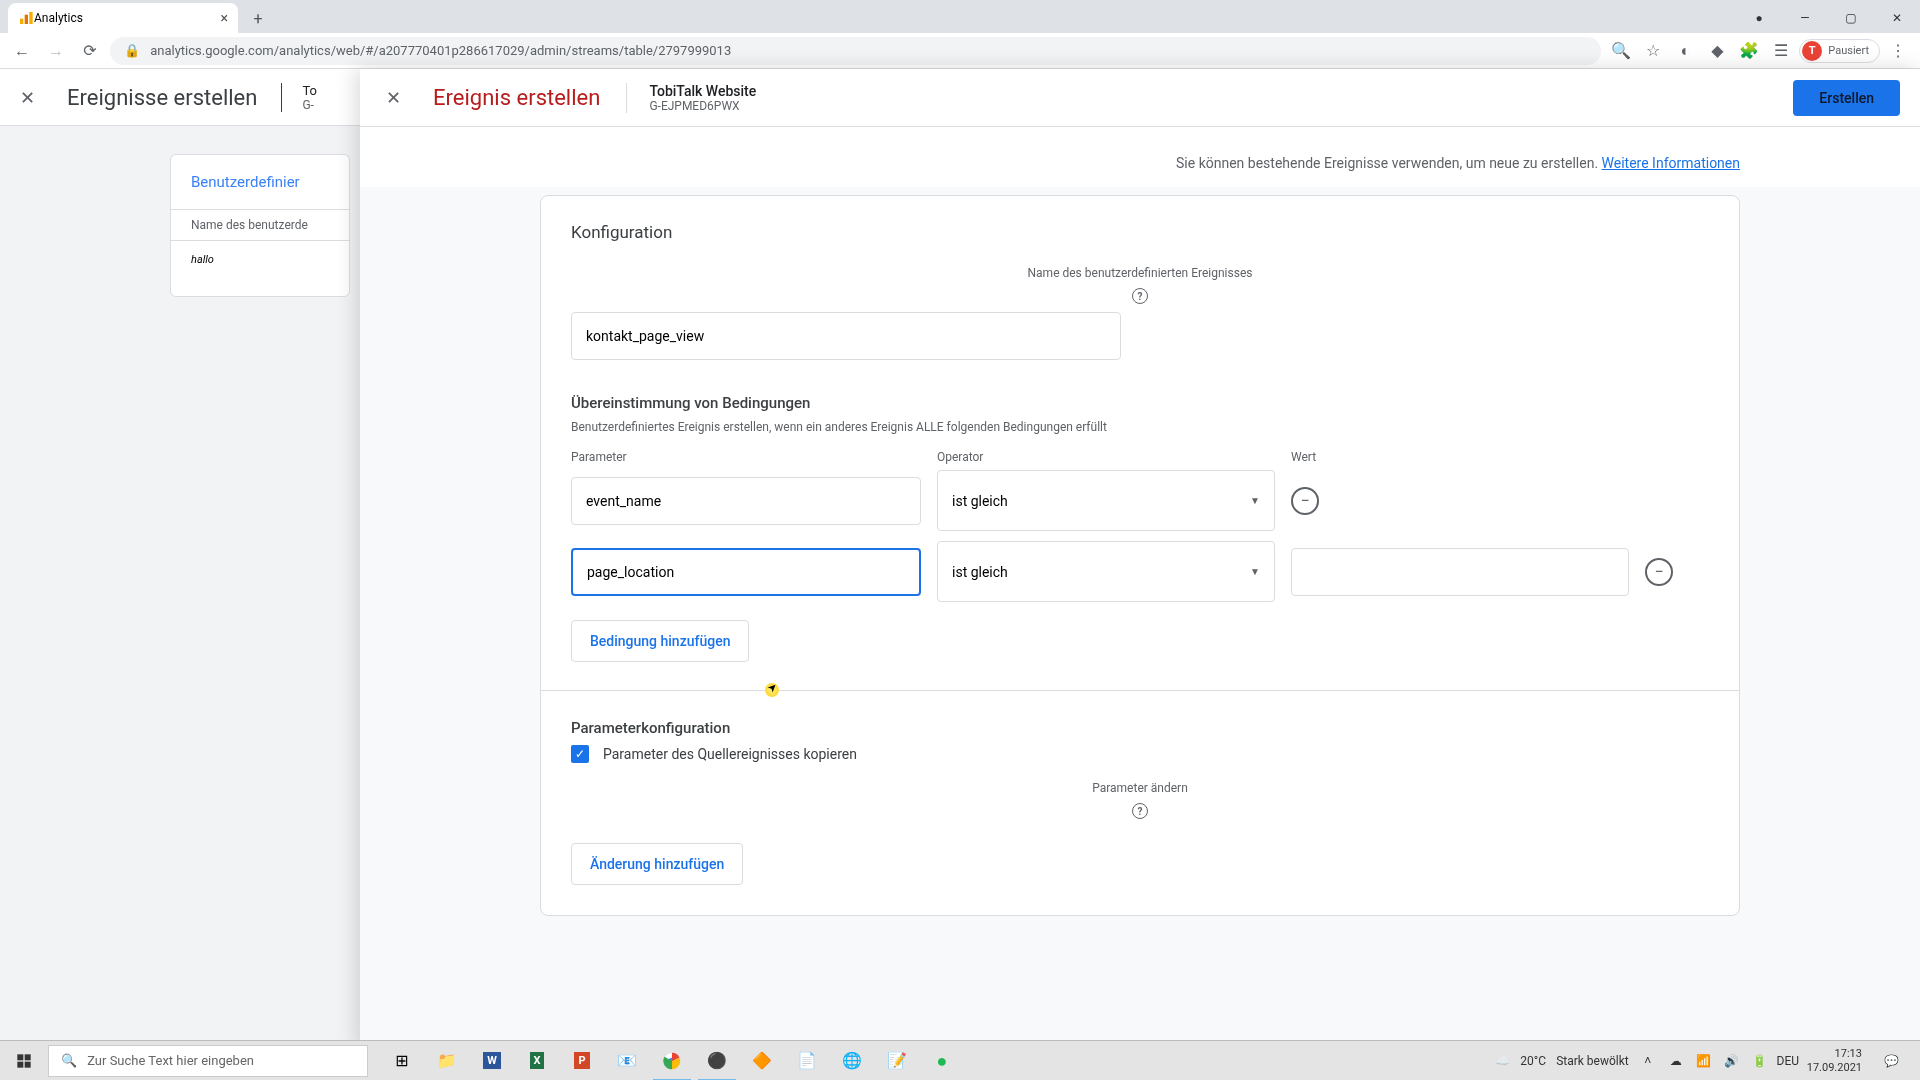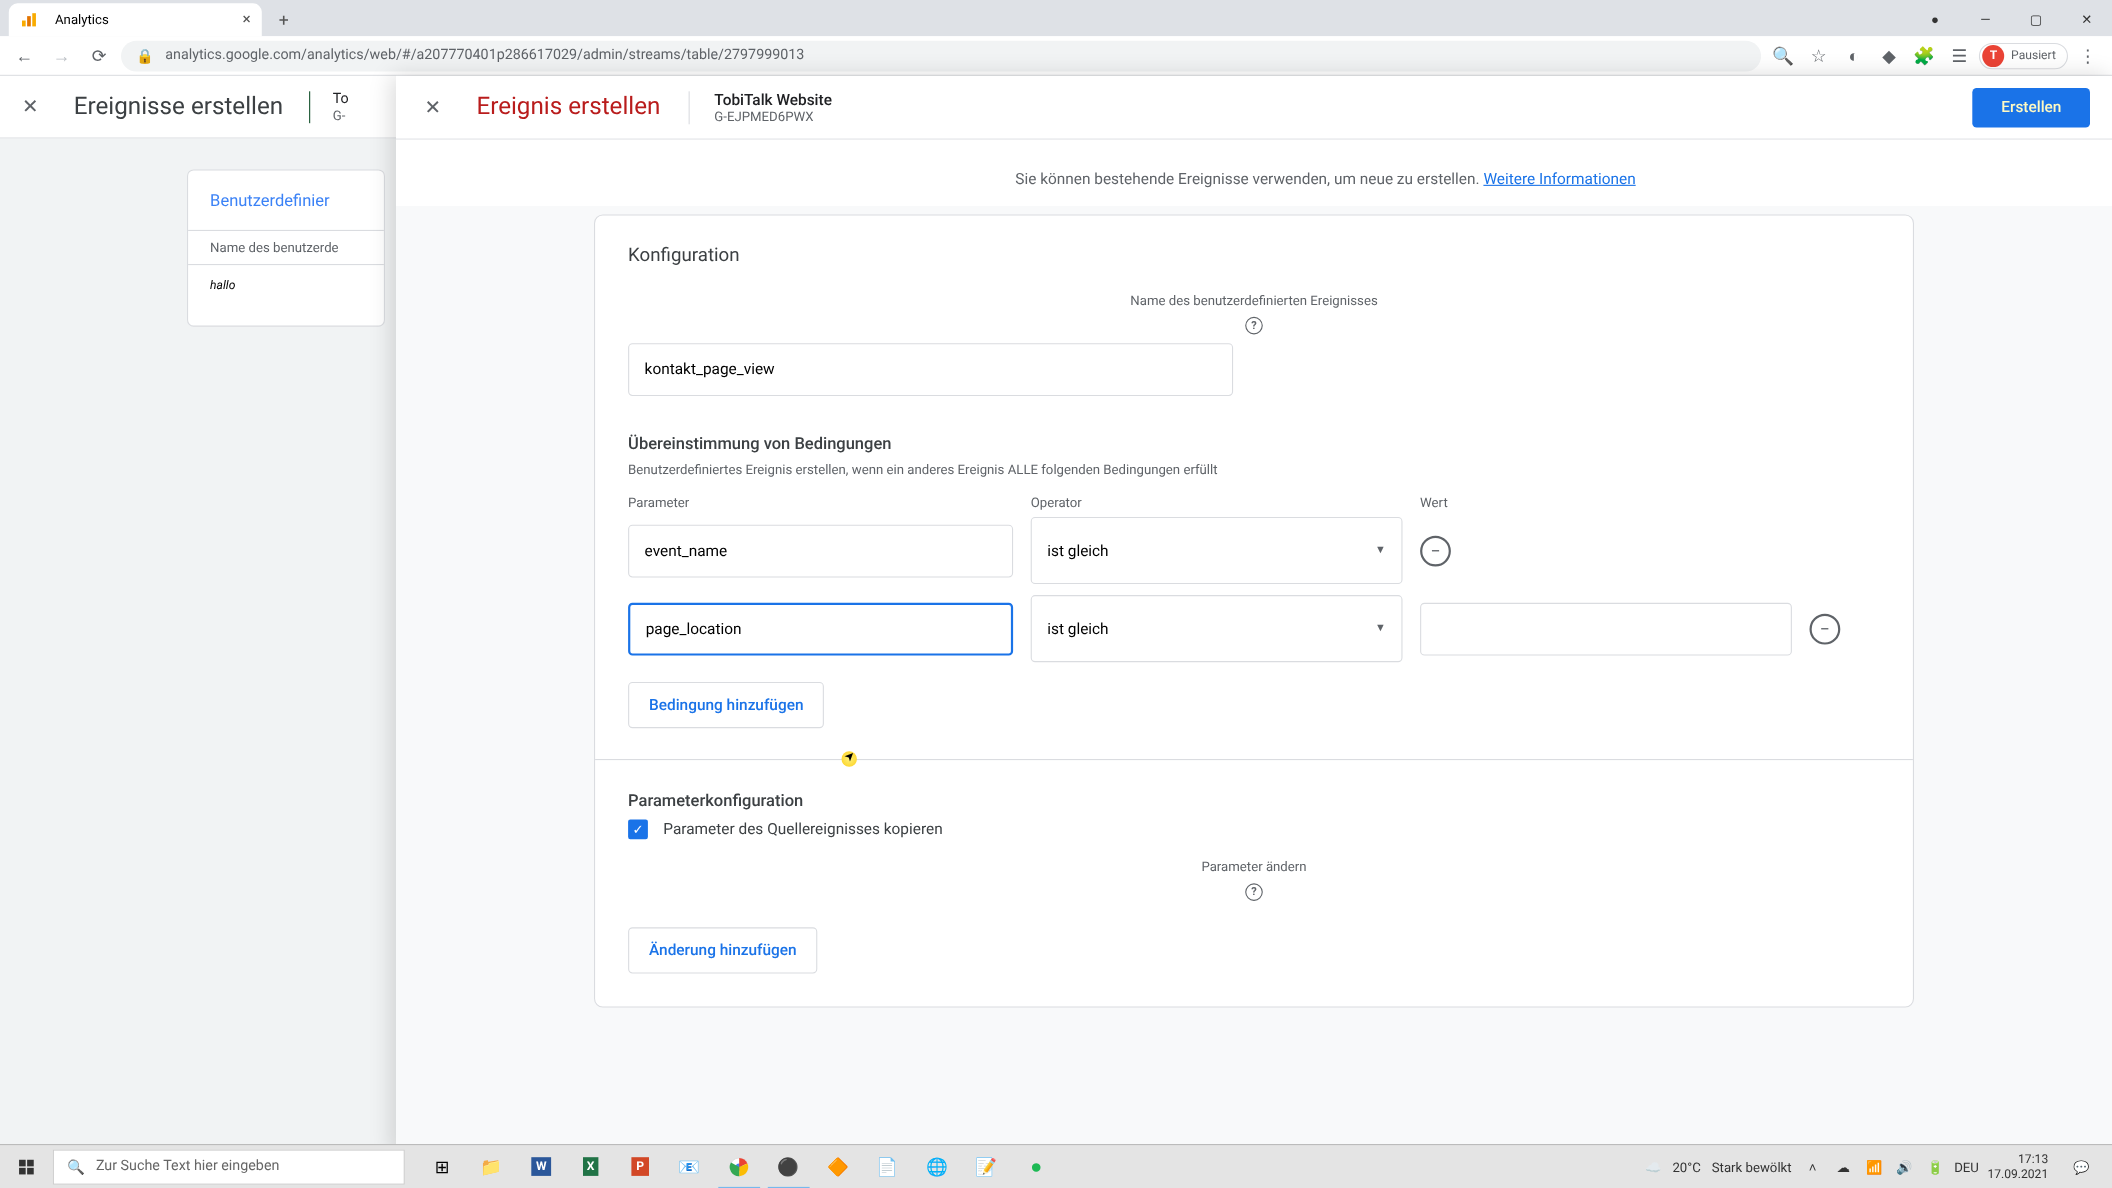--- a/index.html
+++ b/index.html
@@ -1,20 +1,20 @@
 <!DOCTYPE html>
 <html><head>
 <meta charset="utf-8">
 <style>
 * { margin: 0; padding: 0; box-sizing: border-box; font-family: 'Segoe UI', Roboto, Arial, sans-serif; }
 body { width: 1920px; height: 1080px; overflow: hidden; background: #fff; transform-origin: top left; }
 
 
 .browser-top { height: 33px; background: #dee1e6; display: flex; align-items: flex-end; padding-left: 8px; }
-.tab { background: #fff; border-radius: 8px 8px 0 0; height: 30px; width: 230px; display: flex; align-items: center; padding: 12px 10px; font-size: 12px; gap: 16px; position: relative; }
+.tab { background: #fff; border-radius: 8px 8px 0 0; height: 30px; width: 230px; display: flex; align-items: center; padding: 12px 10px; font-size: 12px; gap: 0; position: relative; }
 .tab-favicon { width: 16px; height: 16px; }
 .tab-favicon svg { width: 16px; height: 16px; }
 .tab-close { margin-left: auto; font-size: 14px; color: #555; cursor: pointer; }
 .new-tab { width: 28px; height: 28px; display: flex; align-items: center; justify-content: center; font-size: 16px; color: #555; margin-left: 6px; margin-bottom: 1px; }
 .win-controls { margin-left: auto; display: flex; height: 30px; }
 .win-btn { width: 46px; display: flex; align-items: center; justify-content: center; color: #333; font-size: 12px; }
 
 .addr-bar { height: 36px; background: #fff; border-bottom: 1px solid #dadce0; display: flex; align-items: center; padding: 0 8px; gap: 6px; }
 .nav-btn { width: 28px; height: 28px; display: flex; align-items: center; justify-content: center; color: #5f6368; border-radius: 50%; }
 .nav-btn.disabled { color: #bdc1c6; }
@@ -39,24 +39,24 @@
 .bg-card-row { font-size: 11px; padding: 12px 20px; border-top: 1px solid #dadce0; font-style: italic; }
 
 
 .modal { position: absolute; top: 69px; left: 360px; right: 0; bottom: 30px; background: #fff; box-shadow: -4px 0 20px rgba(0,0,0,0.15); display: flex; flex-direction: column; }
 .modal-header { height: 58px; display: flex; align-items: center; padding: 0 20px; gap: 26px; border-bottom: 1px solid #dadce0; }
 .modal-close { font-size: 18px; color: #5f6368; cursor: pointer; padding: 6px; }
 .modal-title { font-size: 22px; color: #b91c1c; }
 .modal-sub { border-left: 1px solid #dadce0; padding-left: 22px; }
 .modal-sub .line1 { font-size: 14px; color: #202124; font-weight: 500; }
 .modal-sub .line2 { font-size: 12px; color: #5f6368; }
-.modal-create { margin-left: auto; background: #1a73e8; color: #fef9c3; border: none; border-radius: 4px; padding: 10px 26px; font-size: 14px; font-weight: 500; cursor: pointer; }
+.modal-create { margin-left: auto; background: #1a73e8; color: #0f172a; border: none; border-radius: 4px; padding: 10px 26px; font-size: 14px; font-weight: 500; cursor: pointer; }
 
 .modal-body { flex: 1; background: linear-gradient(#fff 0 60px, #f8f9fa 60px); padding: 28px 0; overflow-y: auto; display: flex; flex-direction: column; align-items: center; }
-.info-line { font-size: 14px; color: #5f6368; margin-bottom: 24px; width: 1200px; text-align: center; padding-left: 130px; }
+.info-line { font-size: 14px; color: #5f6368; margin-bottom: 24px; width: 1200px; text-align: right; padding-left: 130px; }
 .info-line a { color: #1a73e8; text-decoration: underline; }
 
 .config-card { background: #fff; border: 1px solid #dadce0; border-radius: 8px; width: 1200px; padding: 26px 30px 30px; }
 .card-h { font-size: 17px; color: #3c4043; margin-bottom: 24px; }
 .field-label { font-size: 12px; color: #5f6368; margin-bottom: 8px; display: flex; align-items: center; gap: 8px; flex-direction: column; }
 .help-ico { width: 16px; height: 16px; border: 1.5px solid #5f6368; border-radius: 50%; display: inline-flex; align-items: center; justify-content: center; font-size: 10px; font-weight: bold; color: #5f6368; }
 .text-input { width: 550px; height: 48px; border: 1px solid #dadce0; border-radius: 4px; padding: 0 14px; font-size: 14px; outline: none; }
 
 .section-h { font-size: 15px; font-weight: 500; color: #3c4043; margin: 34px 0 8px; }
 .section-desc { font-size: 12px; color: #5f6368; margin-bottom: 16px; }

